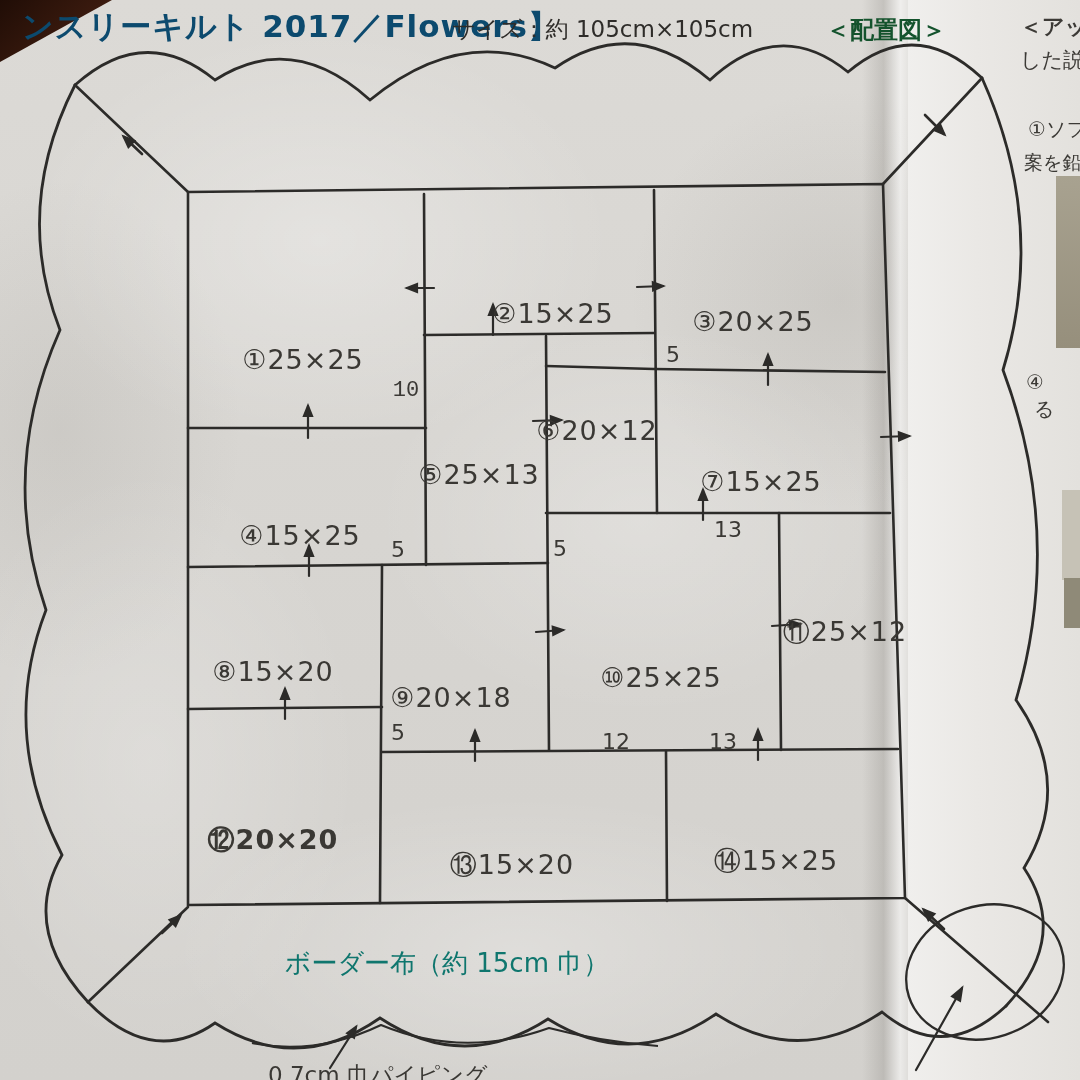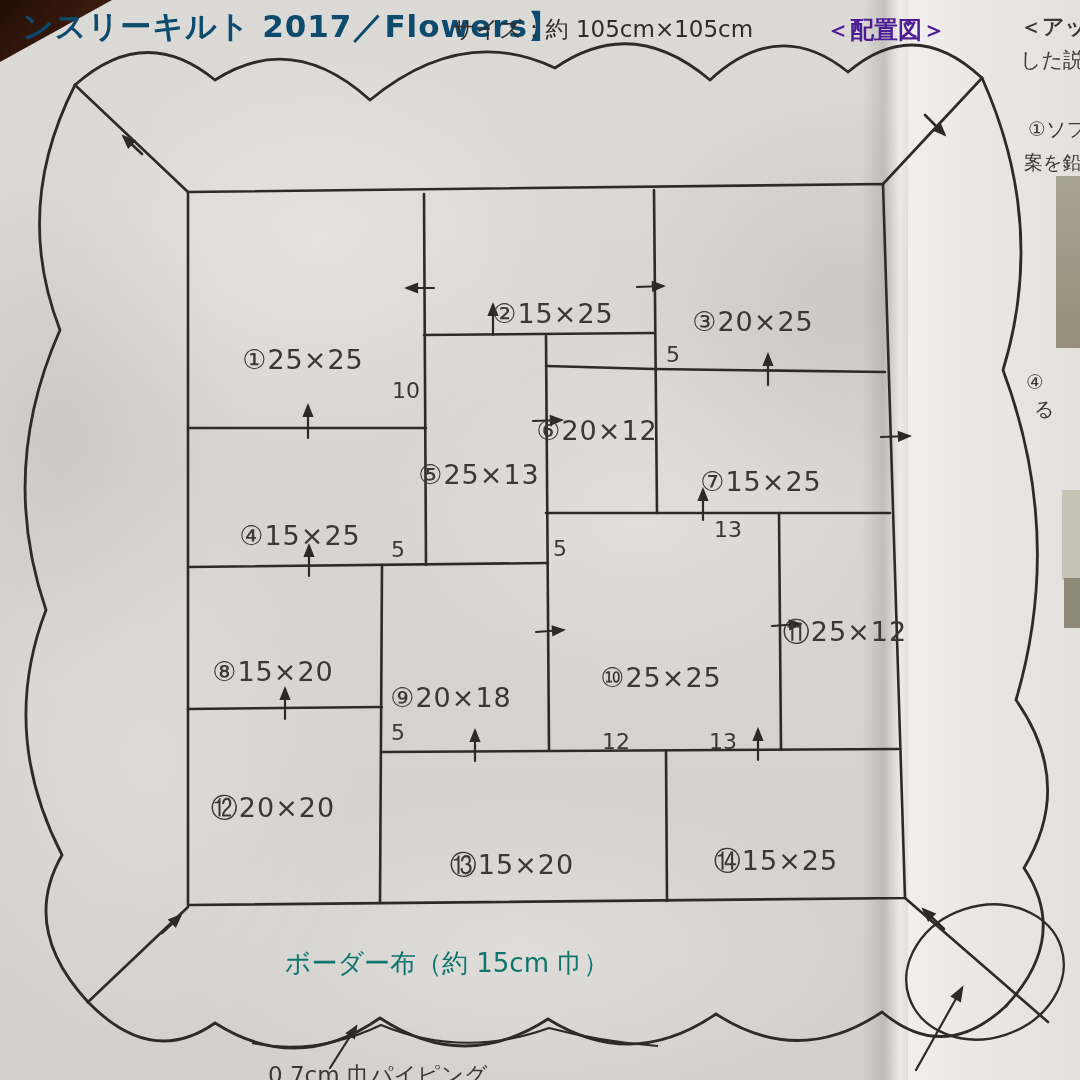--- a/index.html
+++ b/index.html
@@ -24,21 +24,21 @@
   .right-page{position:absolute;top:0;left:908px;width:172px;height:1080px;
     background:linear-gradient(90deg,#f0efed 0%,#eae8e5 40%,#e3e1dd 100%);}
   .corner-shadow{position:absolute;top:0;left:0;width:120px;height:70px;
     clip-path:polygon(0 0,112px 0,0 62px);
     background:linear-gradient(135deg,#200d06 0%,#3a1a0e 55%,#6b3a22 100%);}
   .label{position:absolute;white-space:nowrap;transform:translate(-50%,-50%);}
   .block-label{font-size:27px;letter-spacing:1px;color:#3a3834;margin-top:44px;}
   .strip-num{font-size:22px;color:#3a3834;}
   .title{position:absolute;left:22px;top:6px;font-size:31px;font-weight:bold;letter-spacing:1px;color:#0c4a6e;}
   .size-label{position:absolute;left:452px;top:14px;font-size:23px;font-weight:normal;color:#2e2c29;}
-  .diagram-caption{position:absolute;left:826px;top:14px;font-size:24px;font-weight:bold;color:#4c1d95;}
+  .diagram-caption{position:absolute;left:826px;top:14px;font-size:24px;font-weight:bold;color:#14532d;}
   .border-label{font-size:26px;color:#0f766e;}
   .piping-label{position:absolute;left:268px;top:1060px;font-size:23px;color:#3a3834;white-space:nowrap;}
   .side-snip{position:absolute;white-space:nowrap;color:#3c3a36;}
   .photo-frag{position:absolute;}
   svg{position:absolute;top:0;left:0;}
 </style>
 </head>
 <body>
 
 <div class="paper"></div>
@@ -139,25 +139,25 @@
 <span class="label block-label" style="left:553px;top:269px;">②15×25</span>
 <span class="label block-label" style="left:753px;top:277px;">③20×25</span>
 <span class="label block-label" style="left:300px;top:491px;">④15×25</span>
 <span class="label block-label" style="left:479px;top:430px;">⑤25×13</span>
 <span class="label block-label" style="left:597px;top:386px;">⑥20×12</span>
 <span class="label block-label" style="left:761px;top:437px;">⑦15×25</span>
 <span class="label block-label" style="left:273px;top:627px;">⑧15×20</span>
 <span class="label block-label" style="left:451px;top:653px;">⑨20×18</span>
 <span class="label block-label" style="left:661px;top:633px;">⑩25×25</span>
 <span class="label block-label" style="left:845px;top:588px;">⑪25×12</span>
-<span class="label block-label" style="left:273px;top:764px;">⑫20×20</span>
+<span class="label block-label" style="left:273px;top:796px;font-weight:bold;">⑫20×20</span>
 <span class="label block-label" style="left:512px;top:821px;">⑬15×20</span>
 <span class="label block-label" style="left:776px;top:817px;">⑭15×25</span>
 
-<span class="label strip-num" style="left:406px;top:390px;">10</span>
+<span class="label strip-num" style="left:406px;top:390px;font-family:Liberation Mono, monospace;">10</span>
 <span class="label strip-num" style="left:673px;top:354px;">5</span>
 <span class="label strip-num" style="left:398px;top:549px;">5</span>
 <span class="label strip-num" style="left:560px;top:548px;">5</span>
 <span class="label strip-num" style="left:728px;top:529px;">13</span>
 <span class="label strip-num" style="left:398px;top:732px;">5</span>
 <span class="label strip-num" style="left:616px;top:741px;">12</span>
 <span class="label strip-num" style="left:723px;top:741px;">13</span>
 
 <span class="label border-label" style="left:447px;top:963px;">ボーダー布（約 15cm 巾）</span>
 <div class="piping-label">0.7cm 巾パイピング</div>

